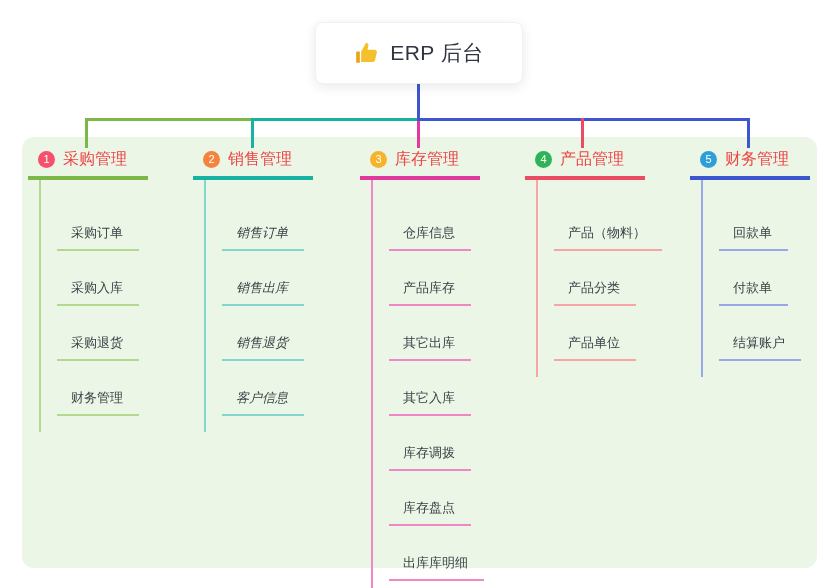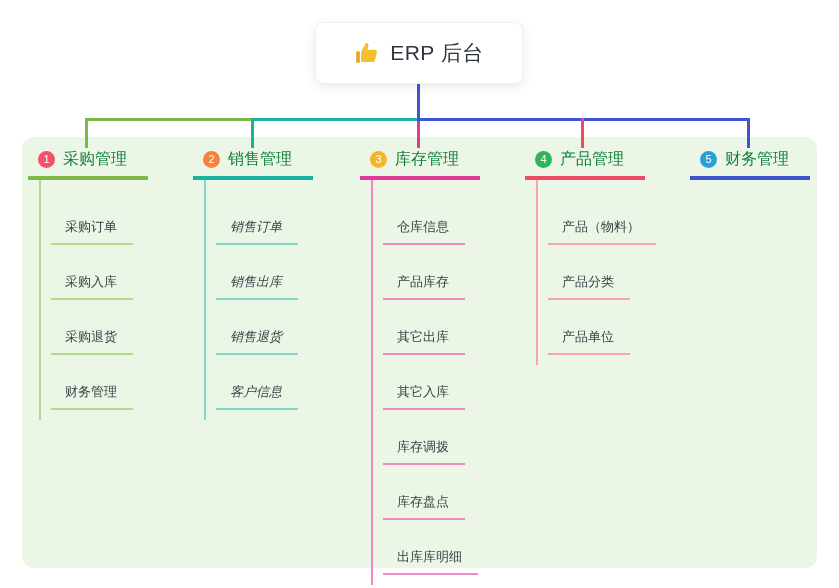--- a/index.html
+++ b/index.html
@@ -40,23 +40,23 @@
   .branch{position:absolute;top:146px;}
   .branch-header{
     width:120px;box-sizing:border-box;
     display:flex;align-items:center;gap:8px;
     padding:3px 0 6px 10px;border-bottom:4px solid #000;
   }
   .badge{
     width:17px;height:17px;border-radius:50%;flex:0 0 17px;
     color:#fff;font-size:11px;line-height:17px;text-align:center;
   }
-  .branch-label{font-size:16px;color:#15803d;font-weight:500;white-space:nowrap;}
+  .branch-label{font-size:16px;color:#ef4444;font-weight:500;white-space:nowrap;}
   .children{
-    list-style:none;margin:0 0 0 11px;padding:10px;
+    list-style:none;margin:0 0 0 11px;padding:16px;
     width:max-content;border-left:2px solid #ccc;
   }
   .child{
     height:55px;box-sizing:border-box;width:max-content;
     display:flex;align-items:flex-end;
     padding:0 16px 7px 14px;border-bottom:2px solid #ccc;
     font-size:13px;color:#3b3f45;white-space:nowrap;
   }
   
   .b1{left:28px;}  .b1 .branch-header{border-color:#7cb848;} .b1 .badge{background:#f4516c;}
@@ -145,13 +145,18 @@
     <li class="child">产品分类</li>
     <li class="child">产品单位</li>
   </ul>
 </div>
 
 <div class="branch b5">
   <div class="branch-header">
     <span class="badge">5</span>
     <span class="branch-label">财务管理</span>
   </div>
+  <ul class="children">
+    <li class="child">回款单</li>
+    <li class="child">付款单</li>
+    <li class="child">结算账户</li>
+  </ul>
 </div>
 
 </body></html>

